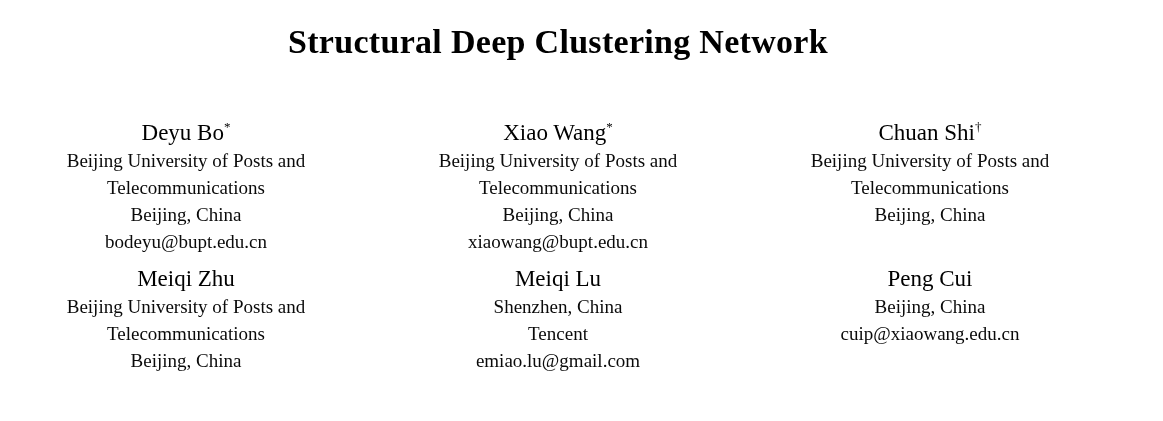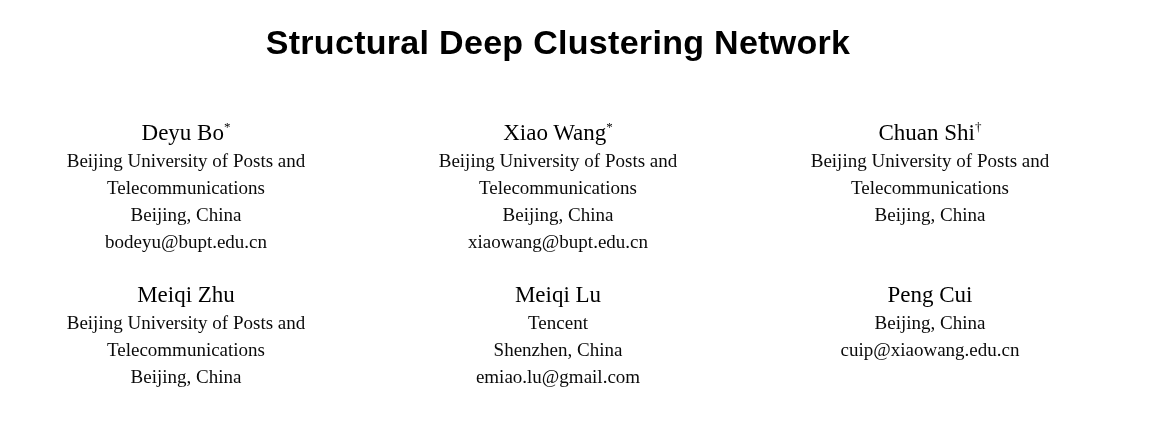--- a/index.html
+++ b/index.html
@@ -24,28 +24,28 @@
   }
   .paper-title {
     margin: 0;
     margin-top: 21px;
     text-align: center;
     font-size: 34px;
     line-height: 42px;
     font-weight: bold;
     letter-spacing: 0.3px;
     color: #000000;
-    font-family: Liberation Sans, sans-serif;
+    font-family: Liberation Serif, serif;
   }
   .authors-grid {
     display: grid;
     grid-template-columns: repeat(3, 1fr);
     align-items: start;
     margin-top: 55px;
-    row-gap: 25px;
+    row-gap: 9px;
   }
   .author-block {
     text-align: center;
   }
   .author-name {
     font-size: 23px;
     line-height: 29px;
     color: #000000;
   }
   .author-name sup {
@@ -94,22 +94,22 @@
 
       <div class="author-block">
         <div class="author-name"><span>Meiqi Zhu</span><sup></sup></div>
         <div class="author-line">Beijing University of Posts and</div>
         <div class="author-line">Telecommunications</div>
         <div class="author-line">Beijing, China</div>
       </div>
 
       <div class="author-block">
         <div class="author-name"><span>Meiqi Lu</span><sup></sup></div>
+        <div class="author-line">Shenzhen, China</div>
         <div class="author-line">Tencent</div>
-        <div class="author-line">Shenzhen, China</div>
         <div class="author-line">emiao.lu@gmail.com</div>
       </div>
 
       <div class="author-block">
         <div class="author-name"><span>Peng Cui</span><sup></sup></div>
         <div class="author-line">Beijing, China</div>
         <div class="author-line">cuip@xiaowang.edu.cn</div>
       </div>
 
     </div>

